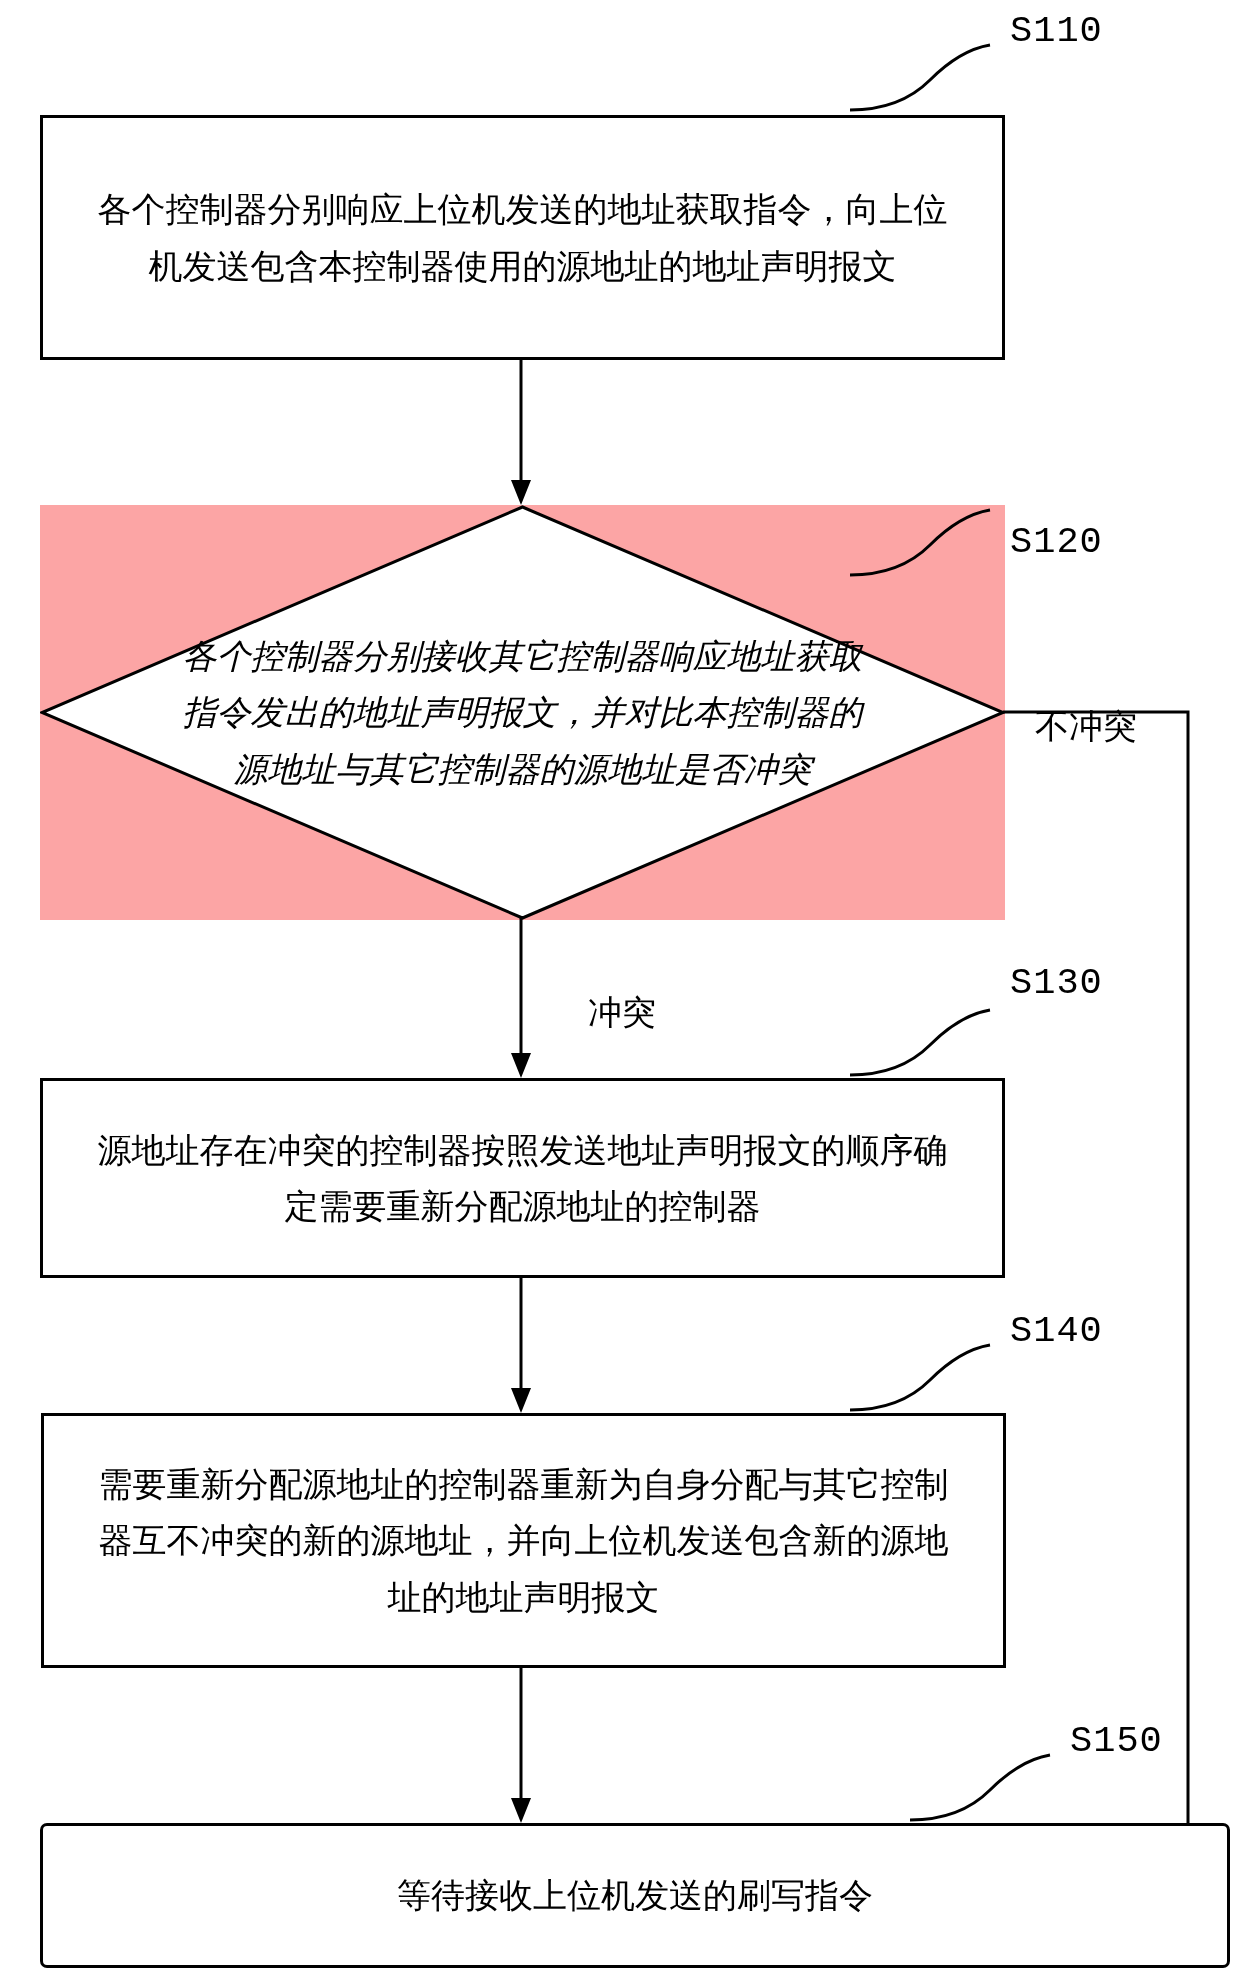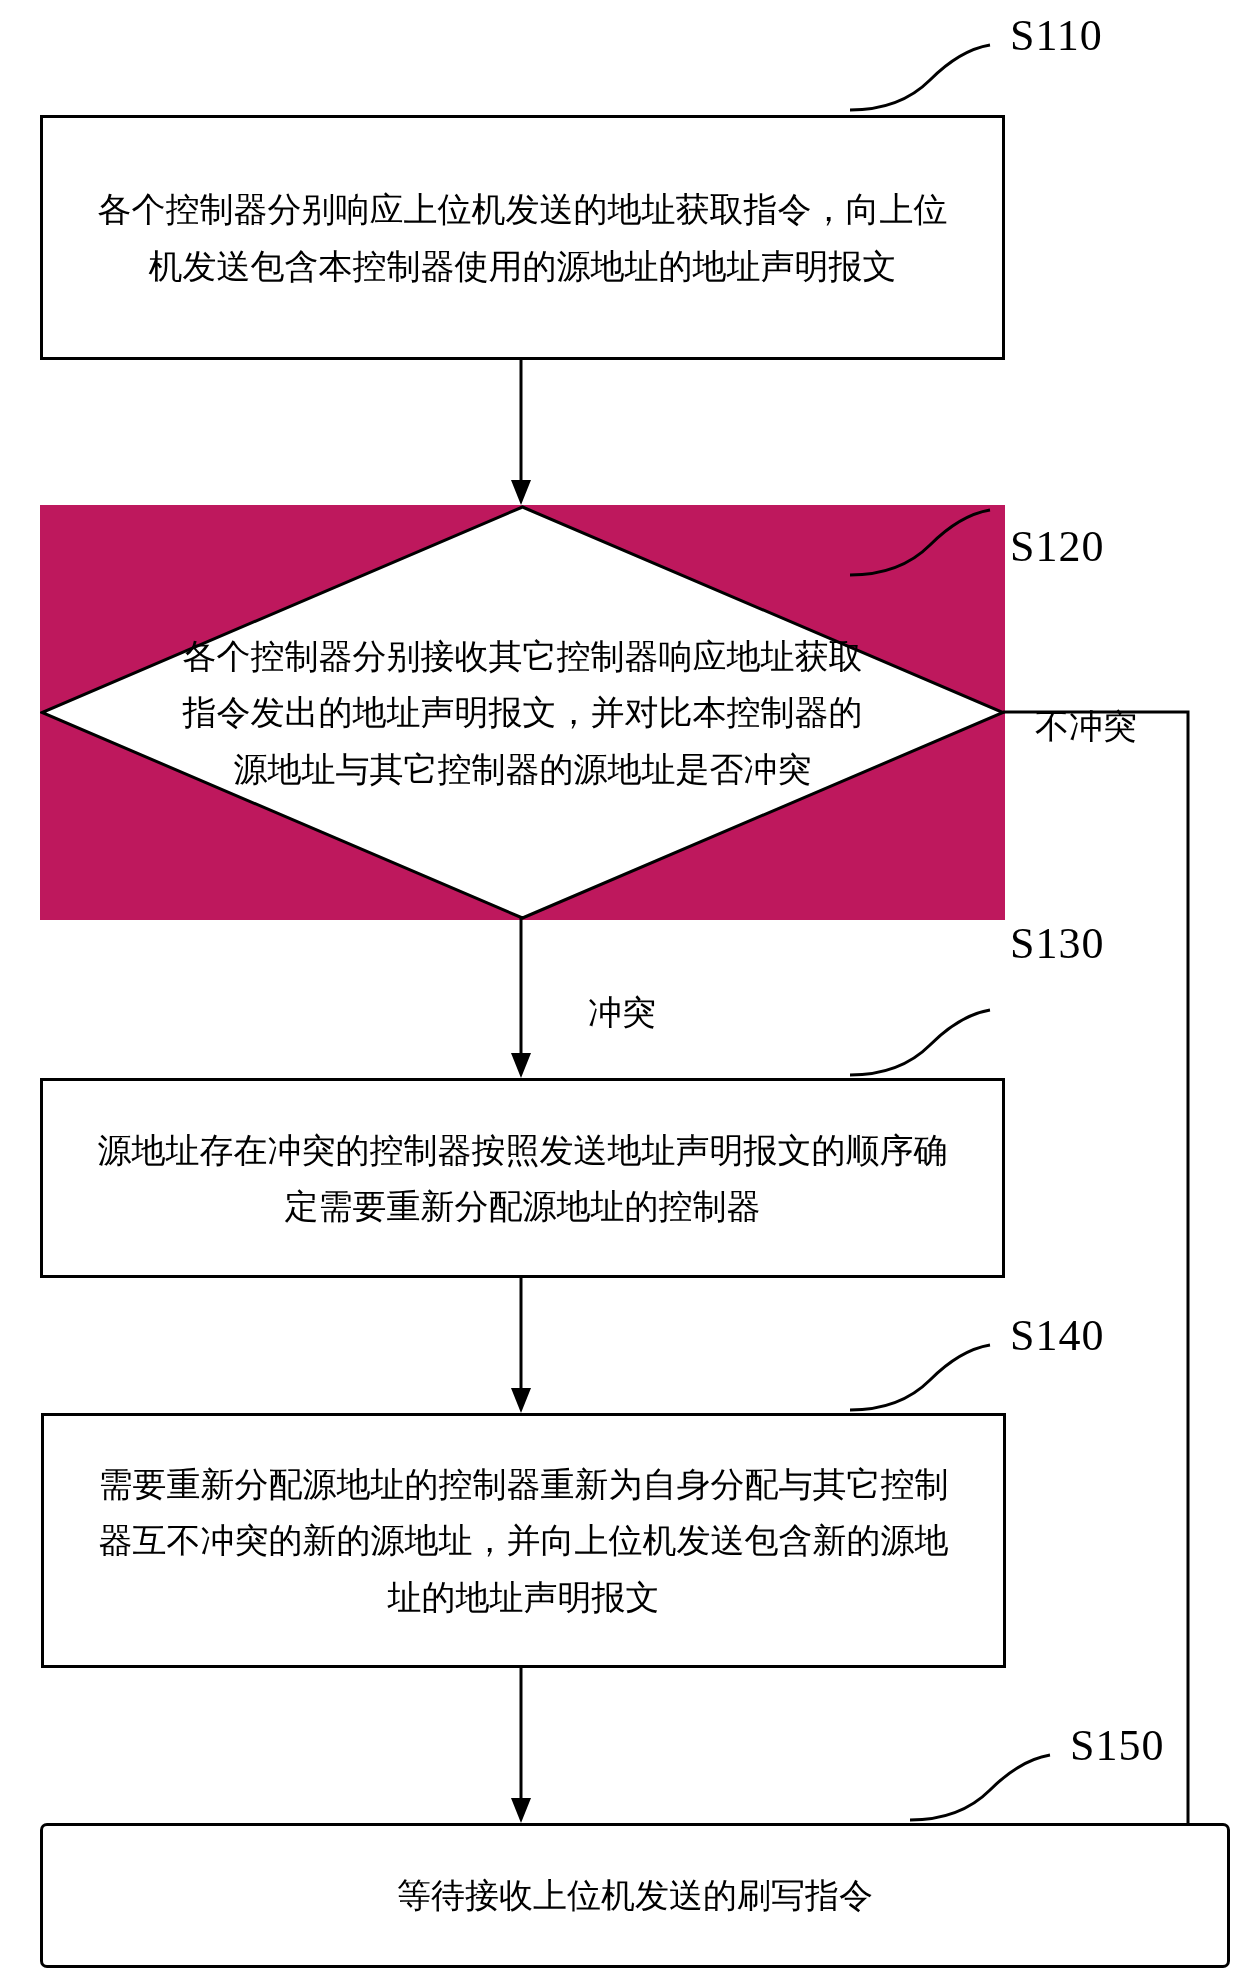--- a/index.html
+++ b/index.html
@@ -22,21 +22,22 @@
     align-items: center;
     justify-content: center;
     text-align: center;
     padding: 13px 40px;
     font-size: 34px;
     line-height: 1.65;
     background: #fff;
   }
   .diamond {
     position: absolute;
-    background: #be185d;
+    background: #fca5a5;
+    font-style: italic;
   }
   .diamond svg {
     position: absolute;
     left: 0;
     top: 0;
     width: 100%;
     height: 100%;
   }
   .diamond .dtext {
     position: absolute;
@@ -45,22 +46,22 @@
     align-items: center;
     justify-content: center;
     text-align: center;
     font-size: 34px;
     line-height: 1.65;
     padding: 0 140px;
     box-sizing: border-box;
   }
   .step-label {
     position: absolute;
-    font-size: 44px;
-    font-family: Liberation Serif, serif;
+    font-size: 37px;
+    font-family: Liberation Mono, monospace;
     letter-spacing: 1px;
   }
   .edge-label {
     position: absolute;
     font-size: 34px;
   }
   .callout {
     position: absolute;
   }
   .callout svg {
@@ -133,21 +134,21 @@
   <div class="edge-label" style="left:588px; top:990px;">冲突</div>
 
   <div class="box" style="left:40px; top:1078px; width:965px; height:200px;align-items:center;">
     <span>源地址存在冲突的控制器按照发送地址声明报文的顺序确定需要重新分配源地址的控制器</span>
   </div>
   <div class="callout" style="left:840px; top:975px; width:160px; height:110px;">
     <svg viewBox="0 0 160 110">
       <path d="M10 100 Q 60 100 90 70 Q 120 40 150 35" fill="none" stroke="#000" stroke-width="3"></path>
     </svg>
   </div>
-  <div class="step-label" style="left:1010px; top:918px;">S130</div>
+  <div class="step-label" style="left:1010px; top:962px;">S130</div>
 
   <div class="flowline" style="left:506px; top:1278px; width:30px; height:135px;">
     <svg viewBox="0 0 30 135">
       <line x1="15" y1="0" x2="15" y2="115" stroke="#000" stroke-width="3"></line>
       <polygon points="15,135 5,110 25,110" fill="#000"></polygon>
     </svg>
   </div>
 
   <div class="box" style="left:41px; top:1413px; width:965px; height:255px;">
     <span>需要重新分配源地址的控制器重新为自身分配与其它控制器互不冲突的新的源地址，并向上位机发送包含新的源地址的地址声明报文</span>

